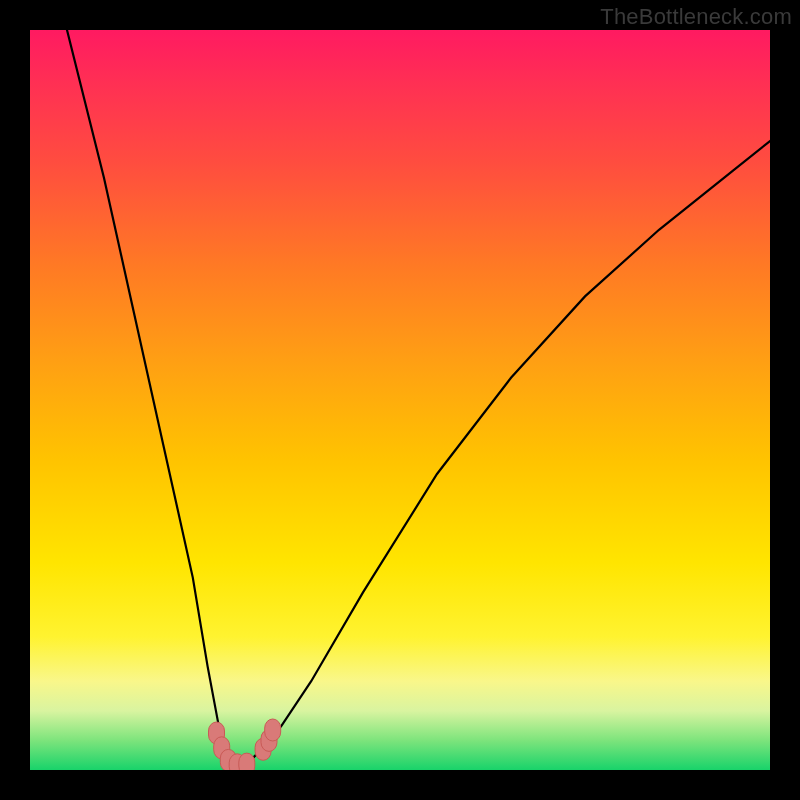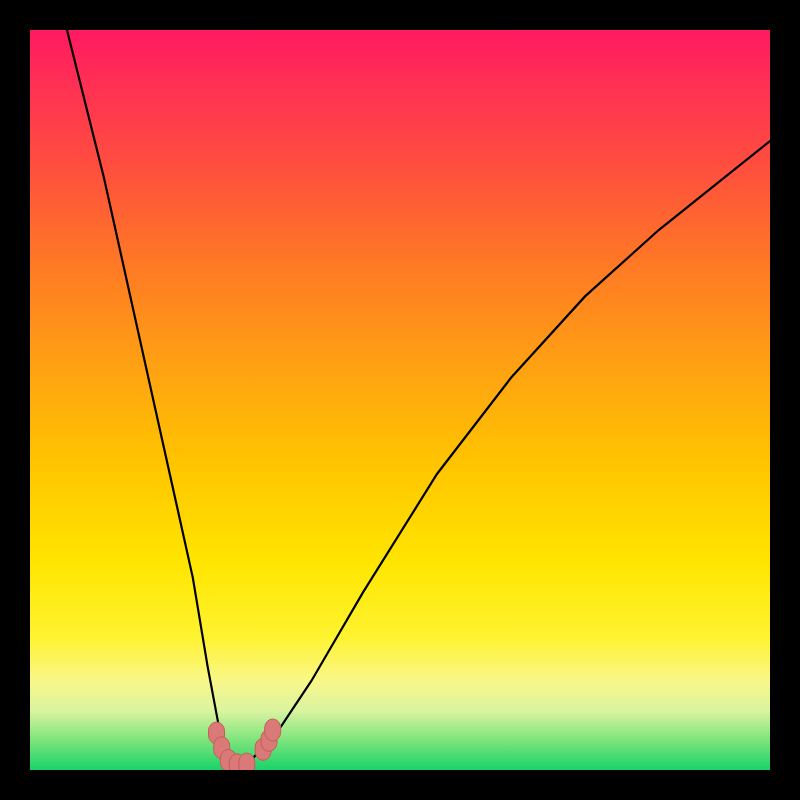--- a/index.html
+++ b/index.html
@@ -76,14 +76,15 @@
           <rect x="190.3" y="719.4" width="16" height="22" rx="8" ry="9" fill="#d97a78" stroke="#c95a56" stroke-width="1"></rect>
           <rect x="199.2" y="723.8" width="16" height="22" rx="8" ry="9" fill="#d97a78" stroke="#c95a56" stroke-width="1"></rect>
           <rect x="208.8" y="723.1" width="16" height="22" rx="8" ry="9" fill="#d97a78" stroke="#c95a56" stroke-width="1"></rect>
           <rect x="225.1" y="708.3" width="16" height="22" rx="8" ry="9" fill="#d97a78" stroke="#c95a56" stroke-width="1"></rect>
           <rect x="231.0" y="699.4" width="16" height="22" rx="8" ry="9" fill="#d97a78" stroke="#c95a56" stroke-width="1"></rect>
           <rect x="234.7" y="689.0" width="16" height="22" rx="8" ry="9" fill="#d97a78" stroke="#c95a56" stroke-width="1"></rect>
         </g>
     </svg>
   </div>
 
+  <div class="watermark">TheBottleneck.com</div>
 
 </div>
 
 </body></html>

